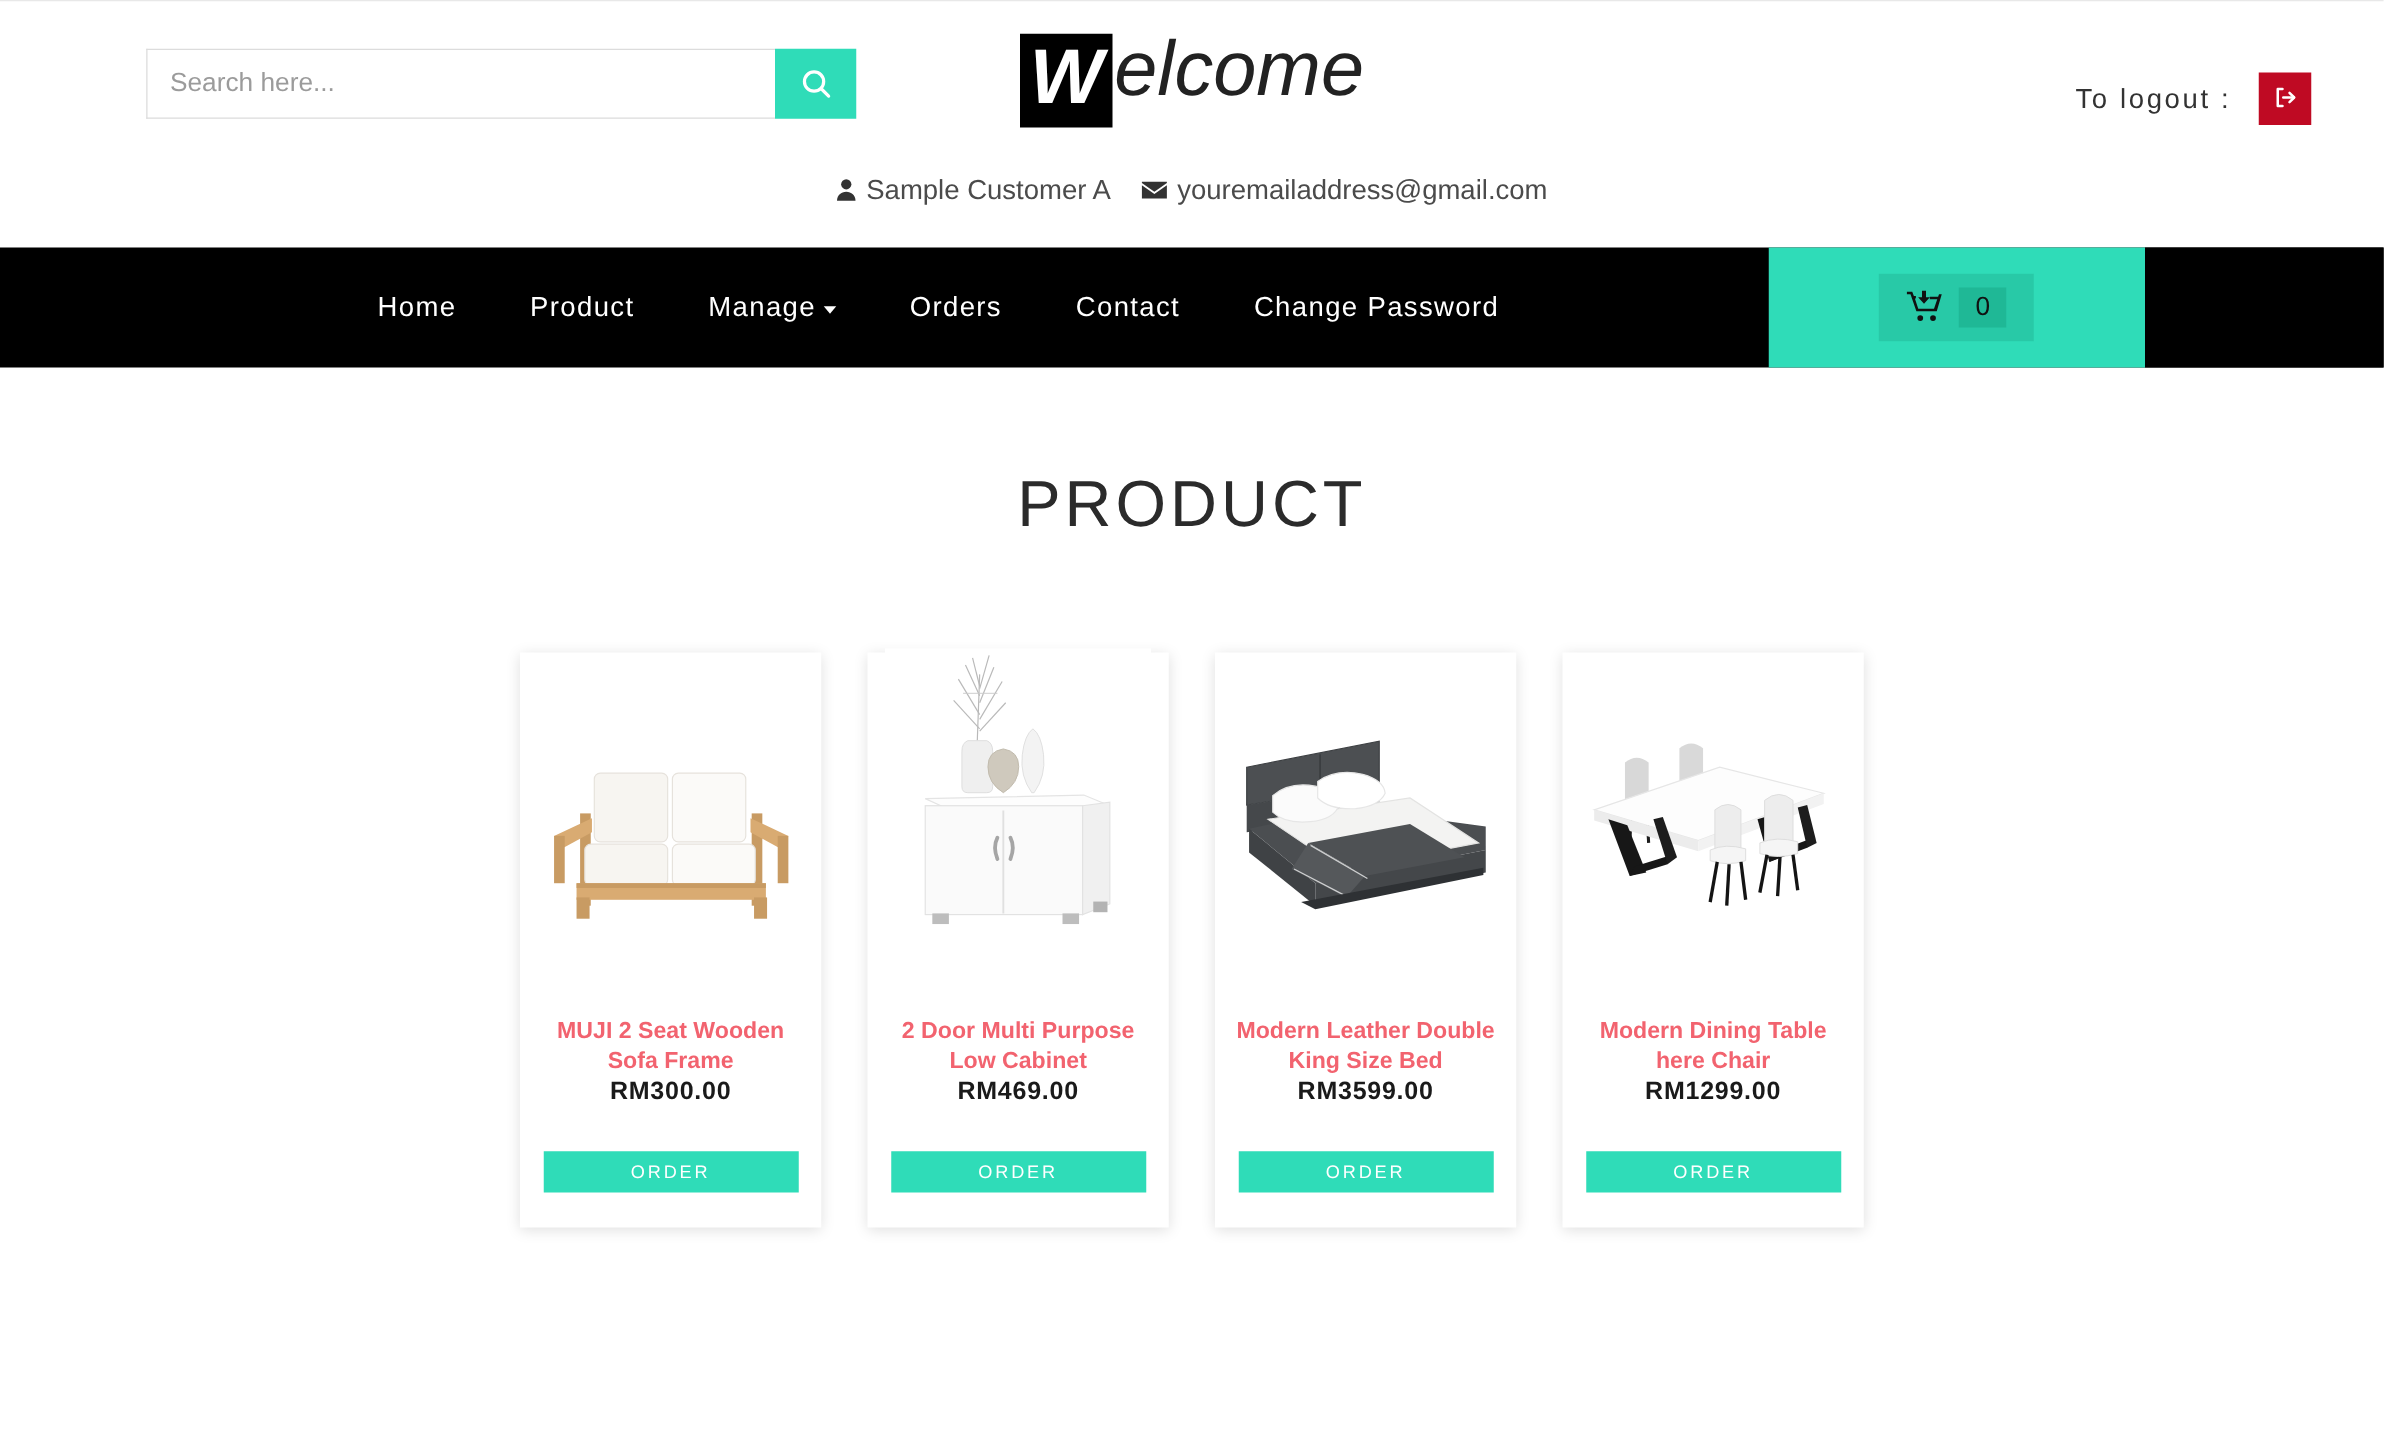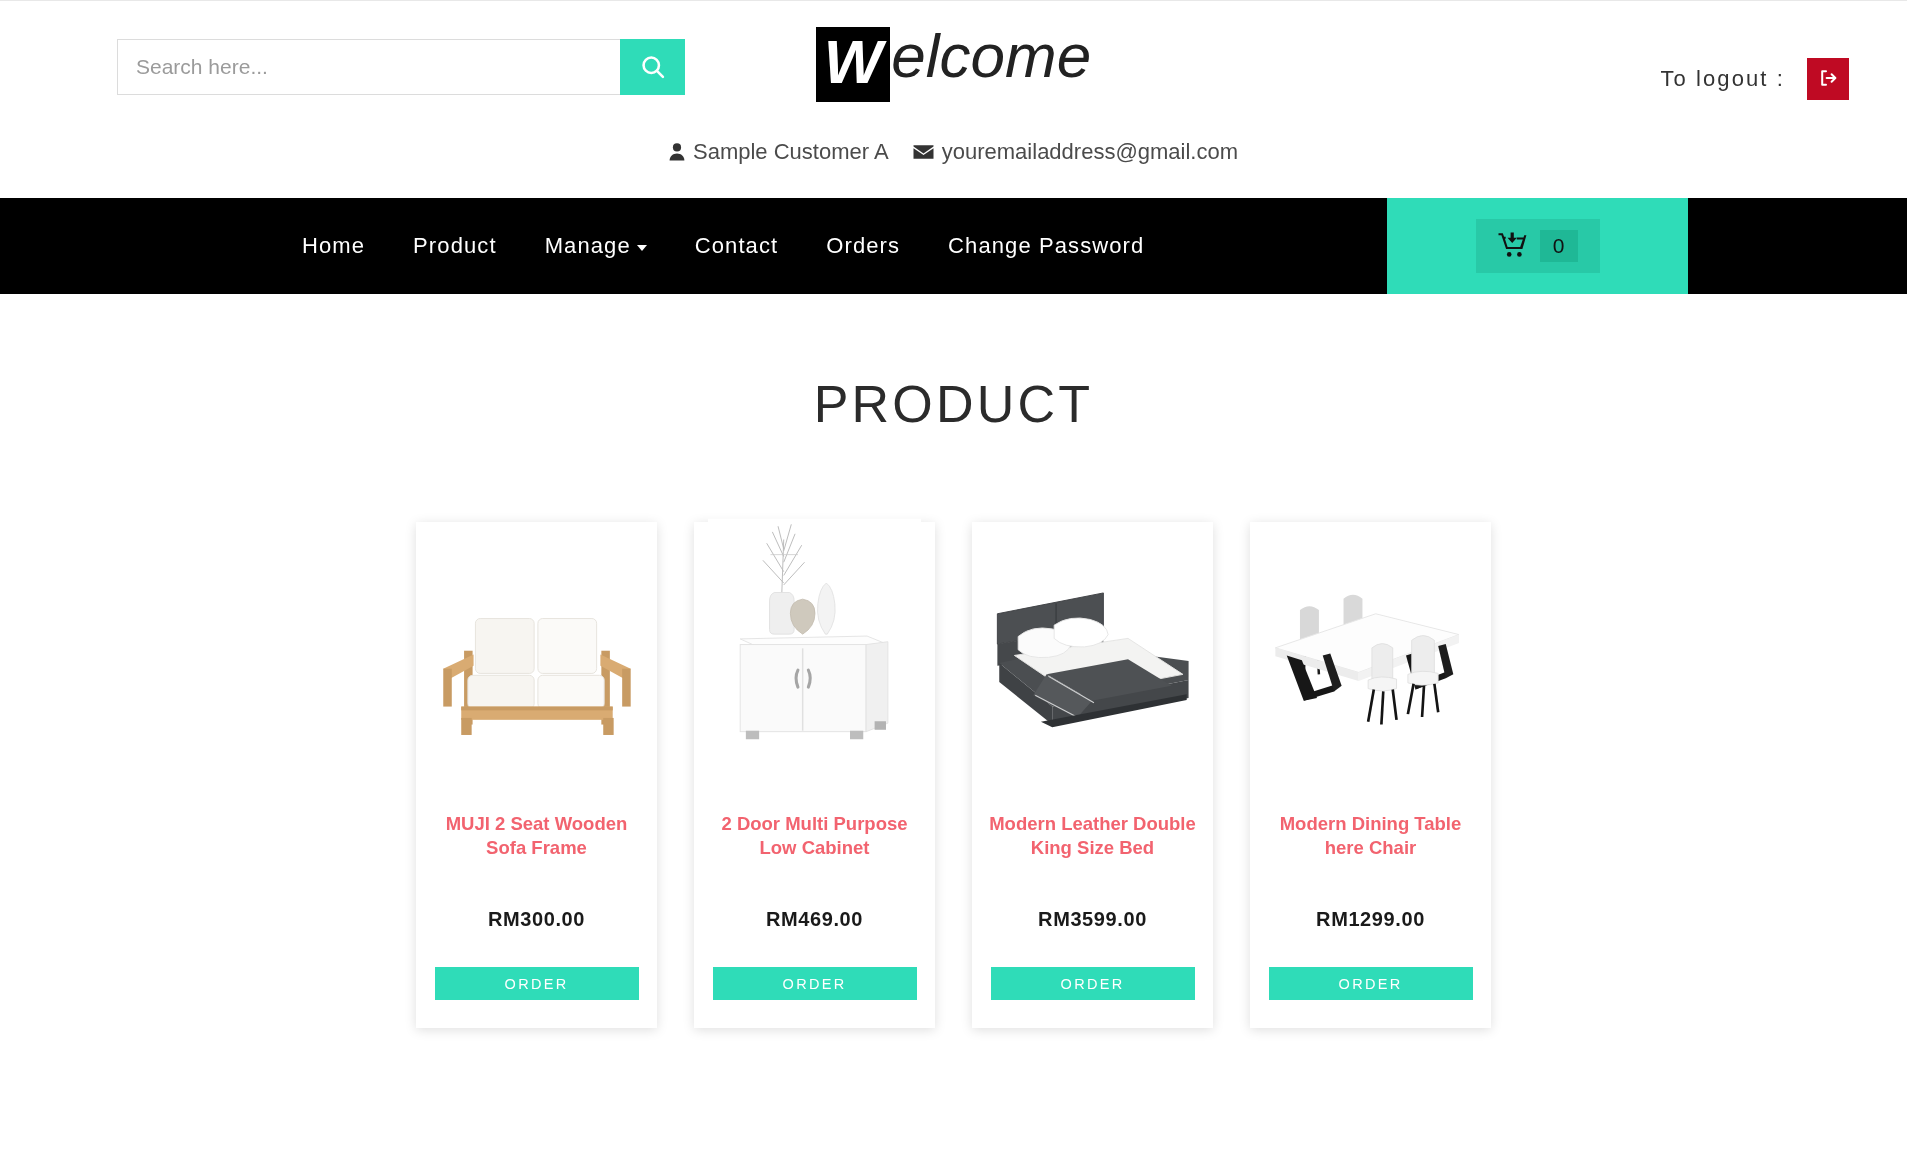--- a/index.html
+++ b/index.html
@@ -134,21 +134,21 @@
     position: relative;
     height: 96px;
     background: #000000;
     display: flex;
     align-items: stretch;
   }
   .nav-items {
     display: flex;
     align-items: flex-end;
     padding-left: 278px;
-    gap: 0;
+    gap: 11px;
     flex: 0 0 auto;
   }
   .nav-item {
     color: #ffffff;
     font-size: 22px;
     letter-spacing: 1.1px;
     padding: 0 24px;
     cursor: pointer;
     white-space: nowrap;
     display: flex;
@@ -242,21 +242,20 @@
     text-align: center;
     line-height: 1.28;
     margin-top: 24px;
     min-height: 50px;
   }
   .card-price {
     color: #1a1a1a;
     font-size: 20px;
     font-weight: 700;
     letter-spacing: 0.6px;
-    margin-top: 46px;
   }
   .order-btn {
     margin-top: 36px;
     width: 204px;
     height: 33px;
     background: #2fdcb8;
     color: #ffffff;
     border: none;
     font-size: 14.5px;
     font-weight: 400;
@@ -331,24 +330,24 @@
         <span>Home</span>
       </a>
     <a class="nav-item">
         <span>Product</span>
       </a>
     <a class="nav-item">
         <span>Manage</span>
         <span class="caret"></span>
       </a>
     <a class="nav-item">
-        <span>Contact</span>
+        <span>Orders</span>
       </a>
     <a class="nav-item">
-        <span>Orders</span>
+        <span>Contact</span>
       </a>
     <a class="nav-item">
         <span>Change Password</span>
       </a>
   </div>
   <div class="nav-spacer"></div>
   <div class="cart-block">
     <button class="cart-btn">
       <span>
         <svg width="30" height="26" viewBox="0 0 30 26" fill="#111">

